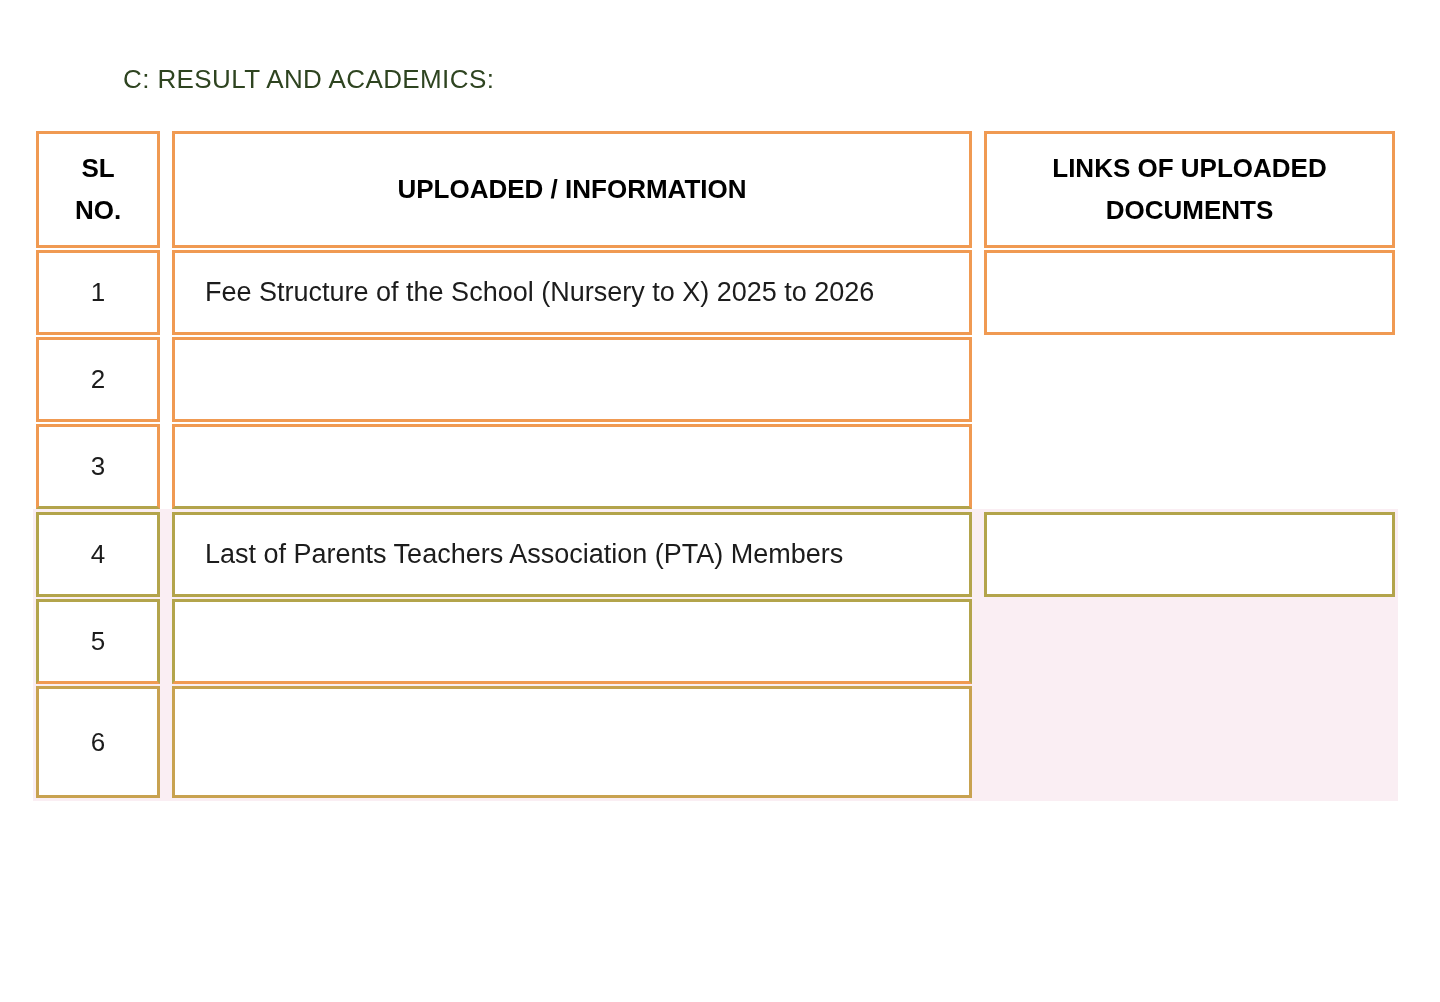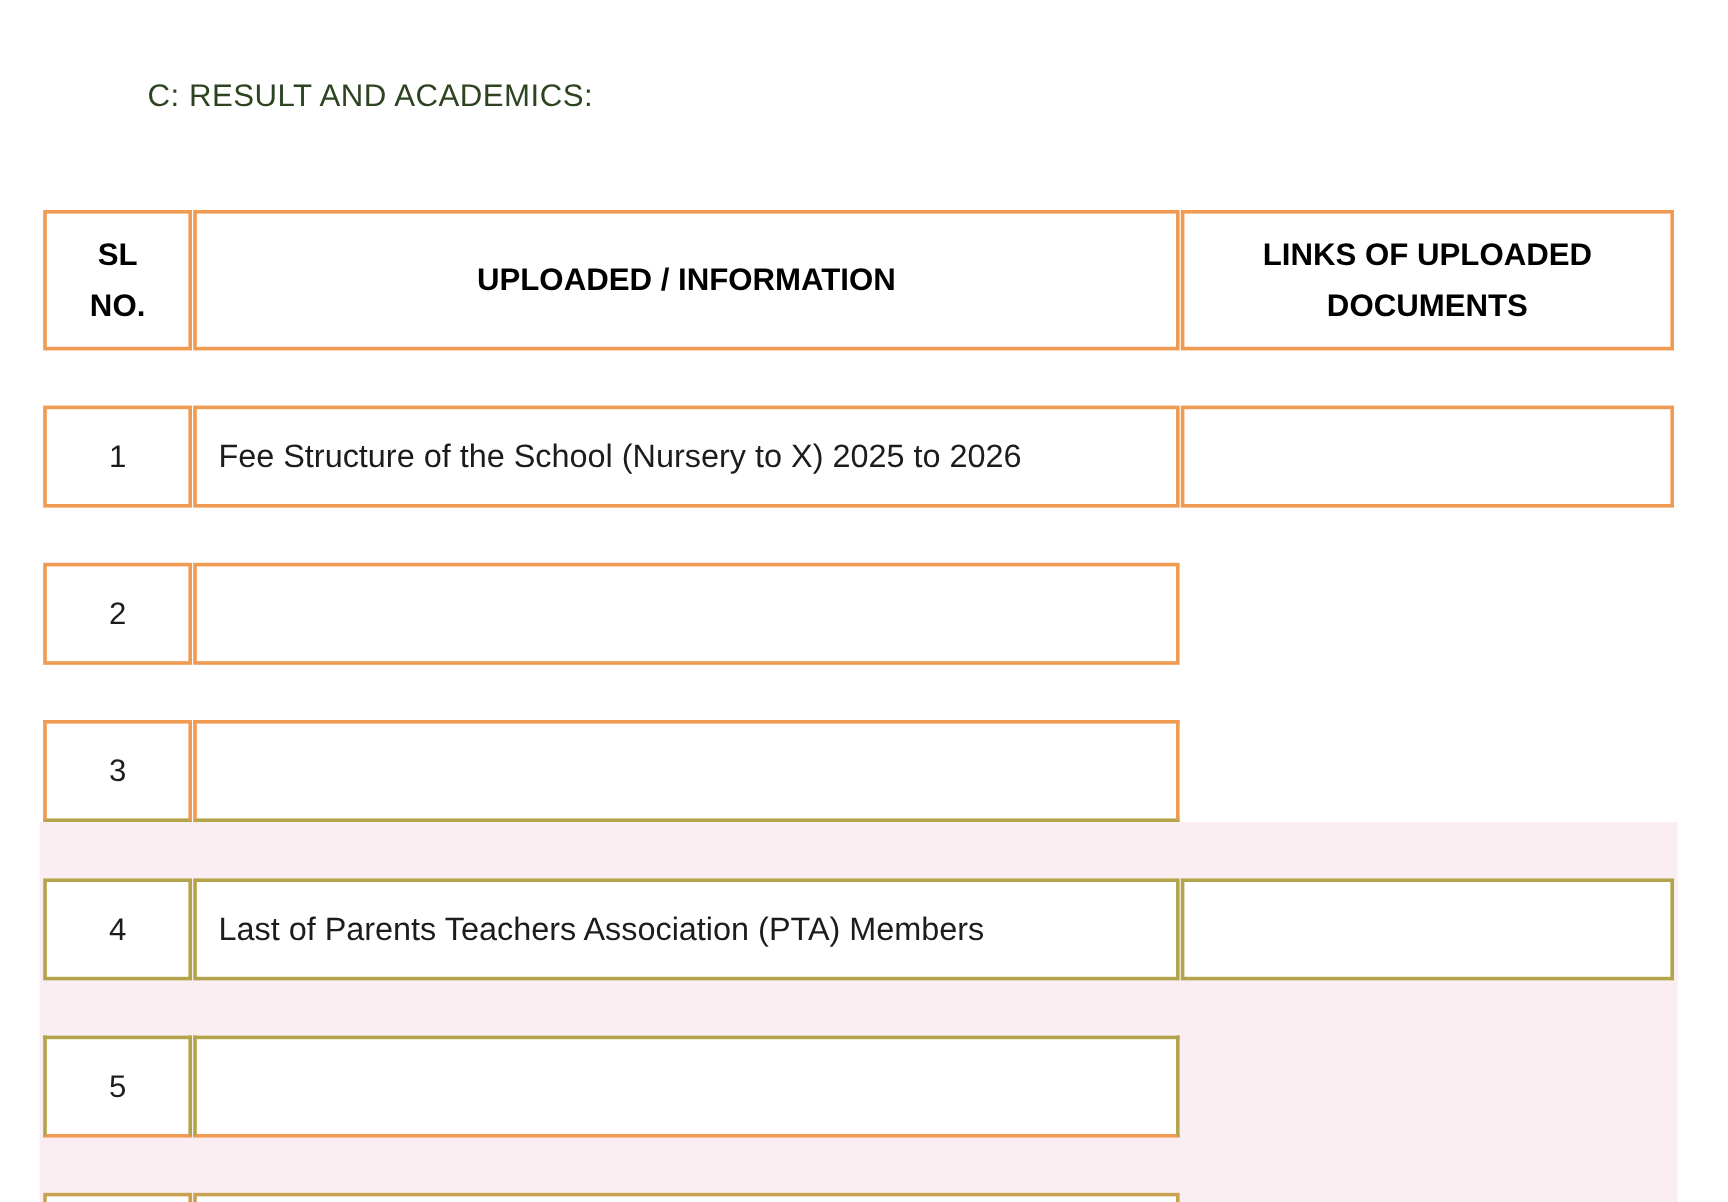--- a/index.html
+++ b/index.html
@@ -22,39 +22,38 @@
   }
   .rowgroup{display:flex;flex-direction:column;row-gap:2px;background:#ffffff;}
   .rowgroup.group-b{
     background:var(--c-pink);
     margin-top:3px;
     box-shadow:0 0 0 3px var(--c-pink);
   }
   .row{
     display:grid;
     grid-template-columns:124px 1fr 411px;
-    column-gap:1px;
+    column-gap:12px;
     background:transparent;
-    margin-top:44px;
   }
   .row-h{height:117px;}
   .row-s{height:85px;}
   .row-l{height:112px;}
   .cell{
     background:#ffffff;
     border:3px solid var(--c-orange);
     display:flex;align-items:center;
     overflow:hidden;
   }
   .row[data-border="olive"] .cell{border-color:var(--c-olive);}
   .row[data-border="gold"]  .cell{border-color:var(--c-gold);}
   .row[data-border-bot="olive"]  .cell{border-bottom-color:var(--c-olive);}
   .row[data-border-bot="orange"] .cell{border-bottom-color:var(--c-orange);}
   .c1{justify-content:center;text-align:center;font-size:26px;}
-  .c2{justify-content:flex-start;padding:8px 16px 8px 18px;font-size:27px;line-height:1.55;}
+  .c2{justify-content:flex-start;padding:8px 16px 8px 30px;font-size:27px;line-height:1.55;}
   .c3{justify-content:center;}
   .header-cell{
     font-weight:bold;font-size:26px;line-height:1.6;
     justify-content:center;text-align:center;
     white-space:pre-line;padding:4px 10px;color:#000000;
   }
 </style>
 </head>
 <body>
 

